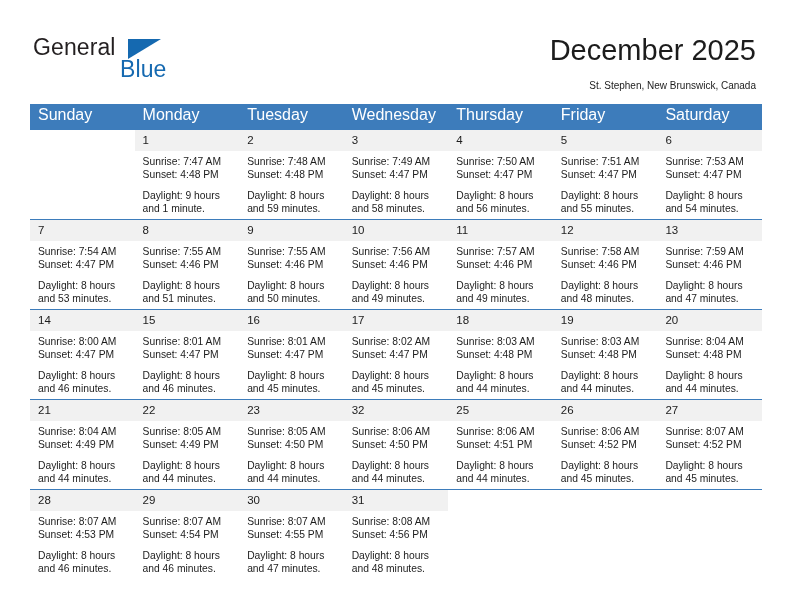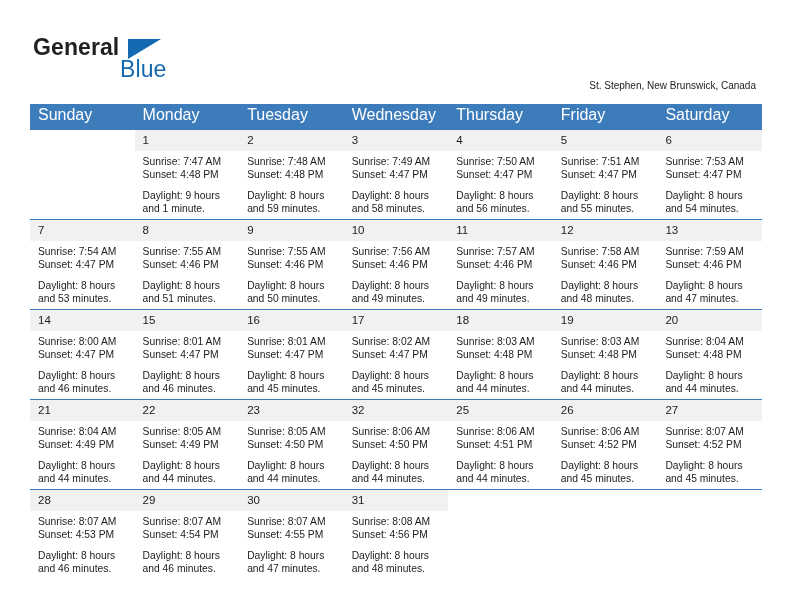--- a/index.html
+++ b/index.html
@@ -16,21 +16,21 @@
   .top{
     position:absolute;left:0;top:0;width:792px;height:98px;
   }
   .logo{
     position:absolute;left:33px;top:36px;
     width:130px;height:50px;
   }
   .logo-general{
     position:absolute;left:0;top:0;
     font-size:23px;line-height:23px;
-    color:#231f20;letter-spacing:.1px;font-weight:bold;
+    color:#231f20;letter-spacing:.1px;
   }
   .logo-tri{
     position:absolute;left:95px;top:3px;
     width:0;height:0;
     border-left:33px solid #1569b0;
     border-bottom:20px solid transparent;
   }
   .logo-blue{
     position:absolute;left:59px;top:22px;
     font-size:23px;line-height:23px;
@@ -96,20 +96,21 @@
 <body>
 
 <div class="page">
 
   <div class="top">
     <div class="logo">
       <span class="logo-general">General</span>
       <span class="logo-tri"></span>
       <span class="logo-blue">Blue</span>
     </div>
+    <div class="title">December 2025</div>
     <div class="subtitle">St. Stephen, New Brunswick, Canada</div>
   </div>
 
   <table class="cal">
     <thead>
       <tr>
         <th>Sunday</th>
         <th>Monday</th>
         <th>Tuesday</th>
         <th>Wednesday</th>

